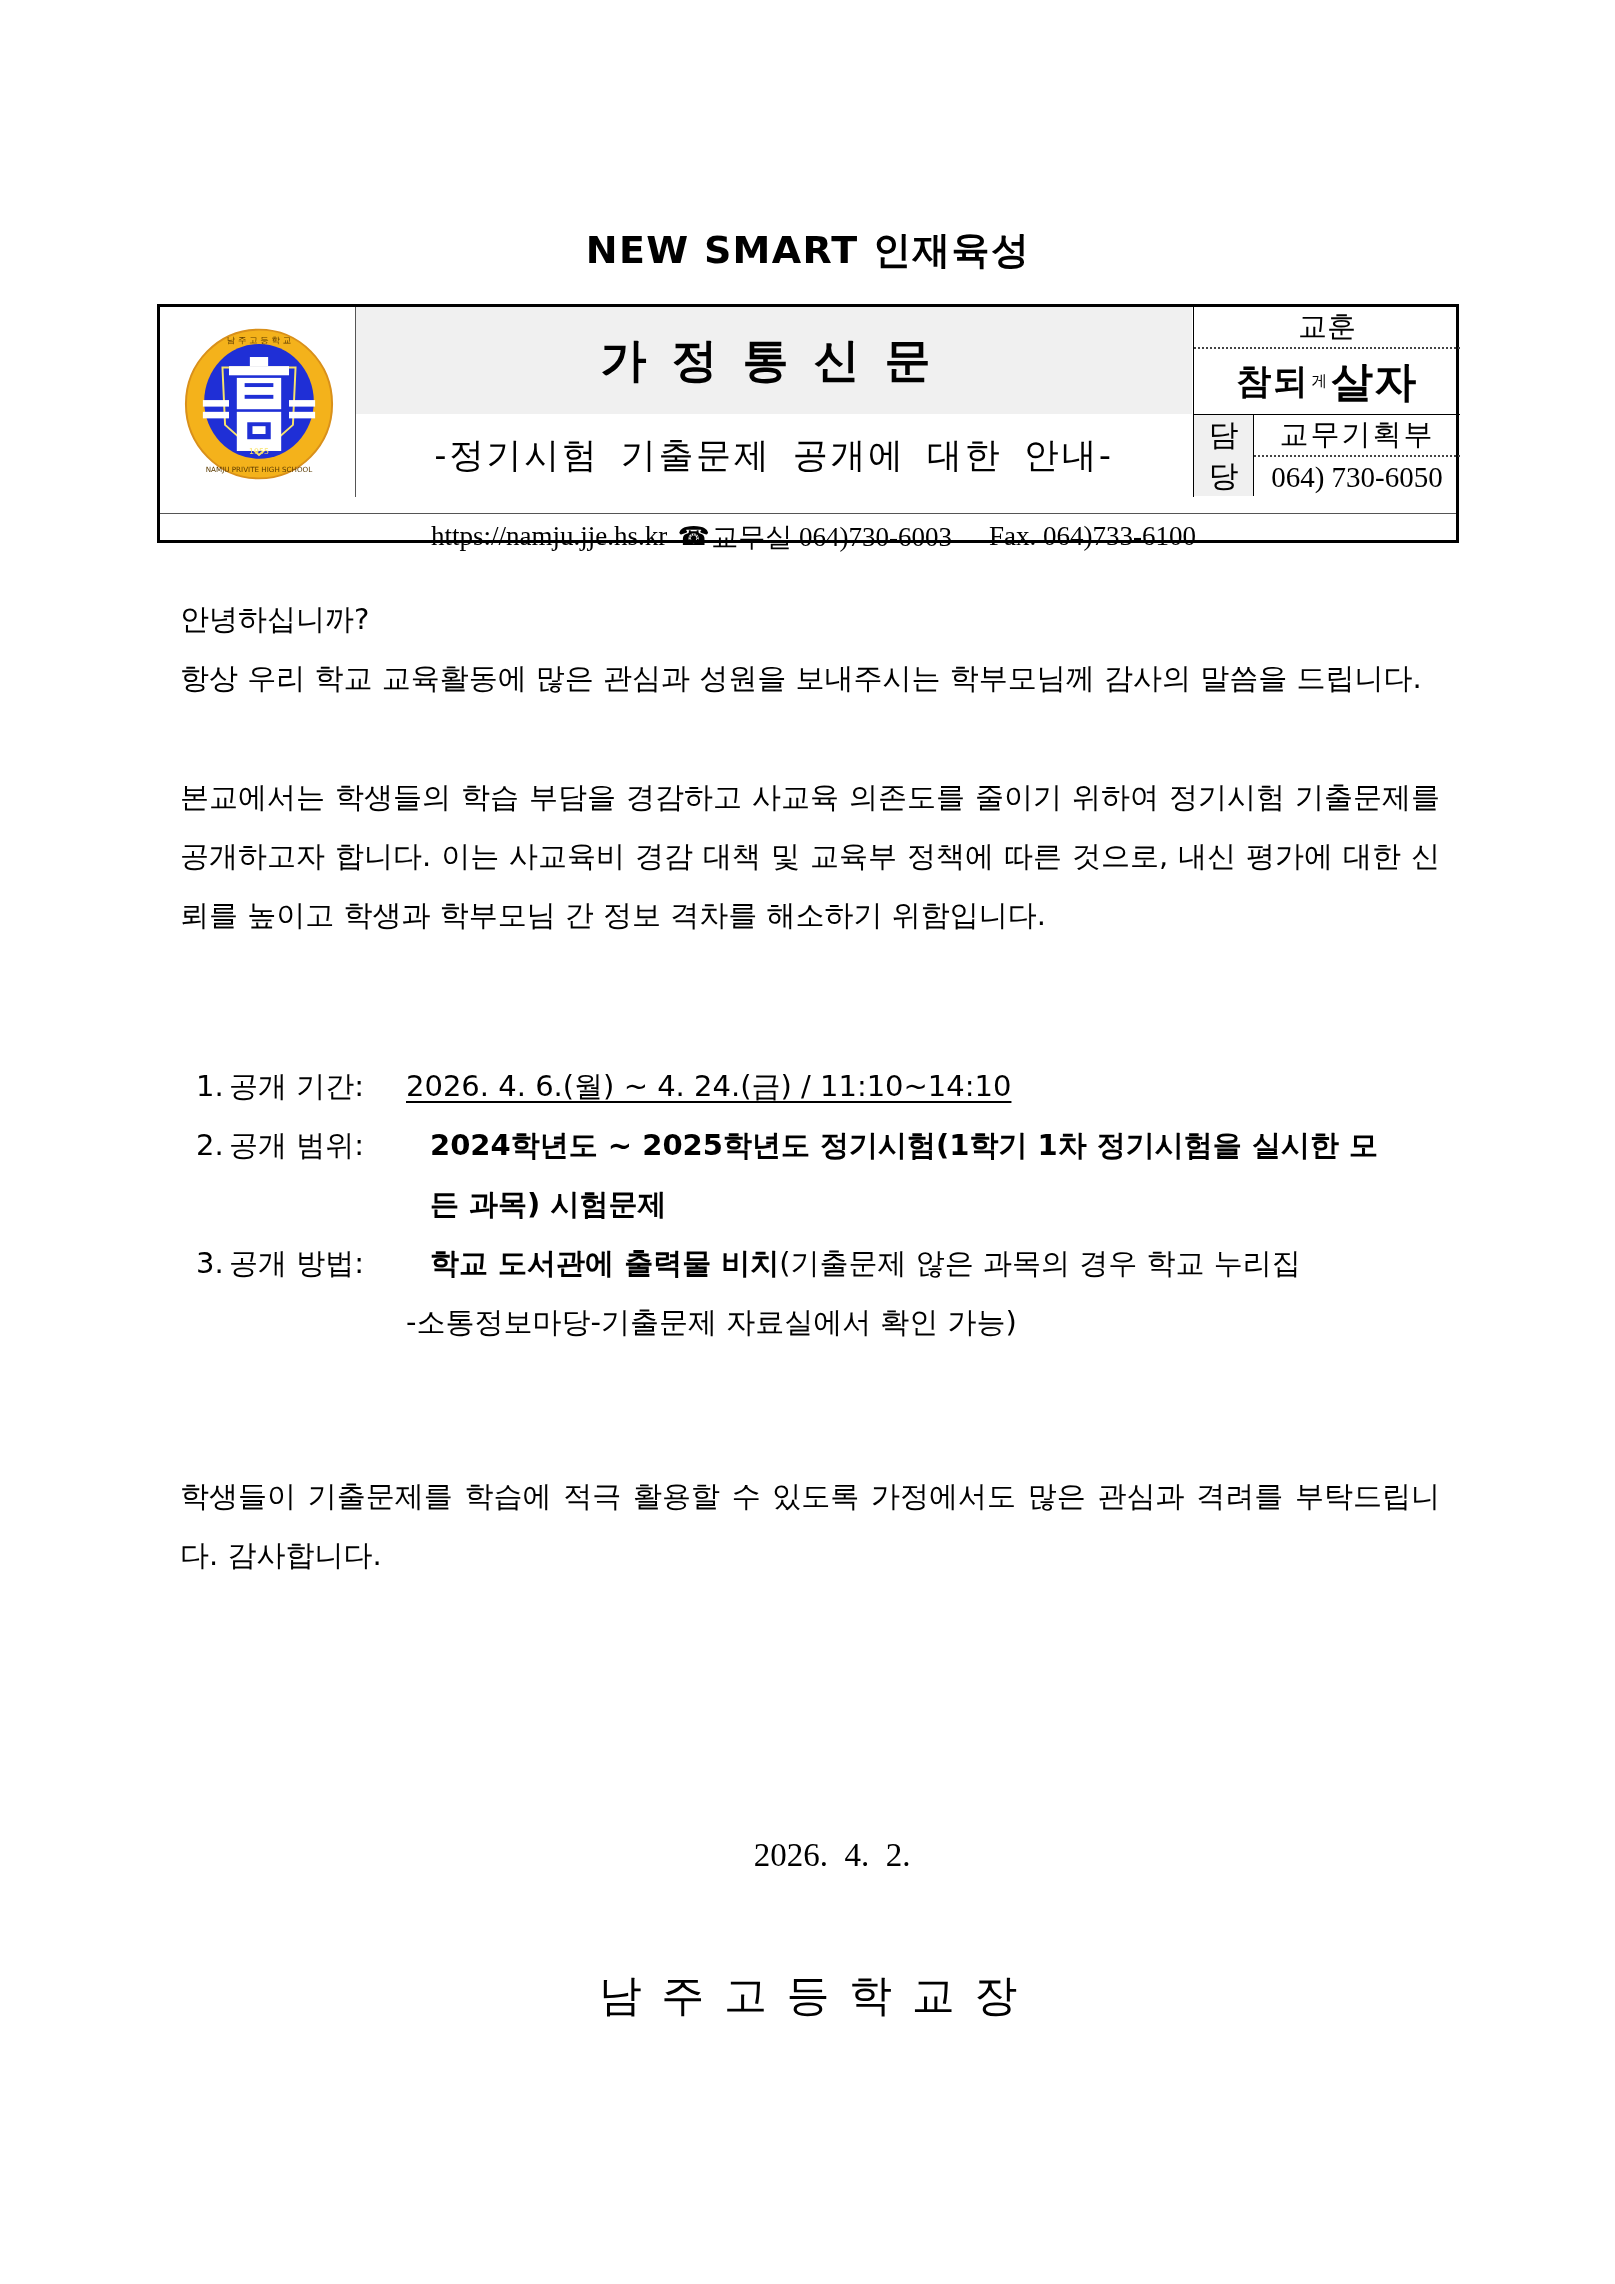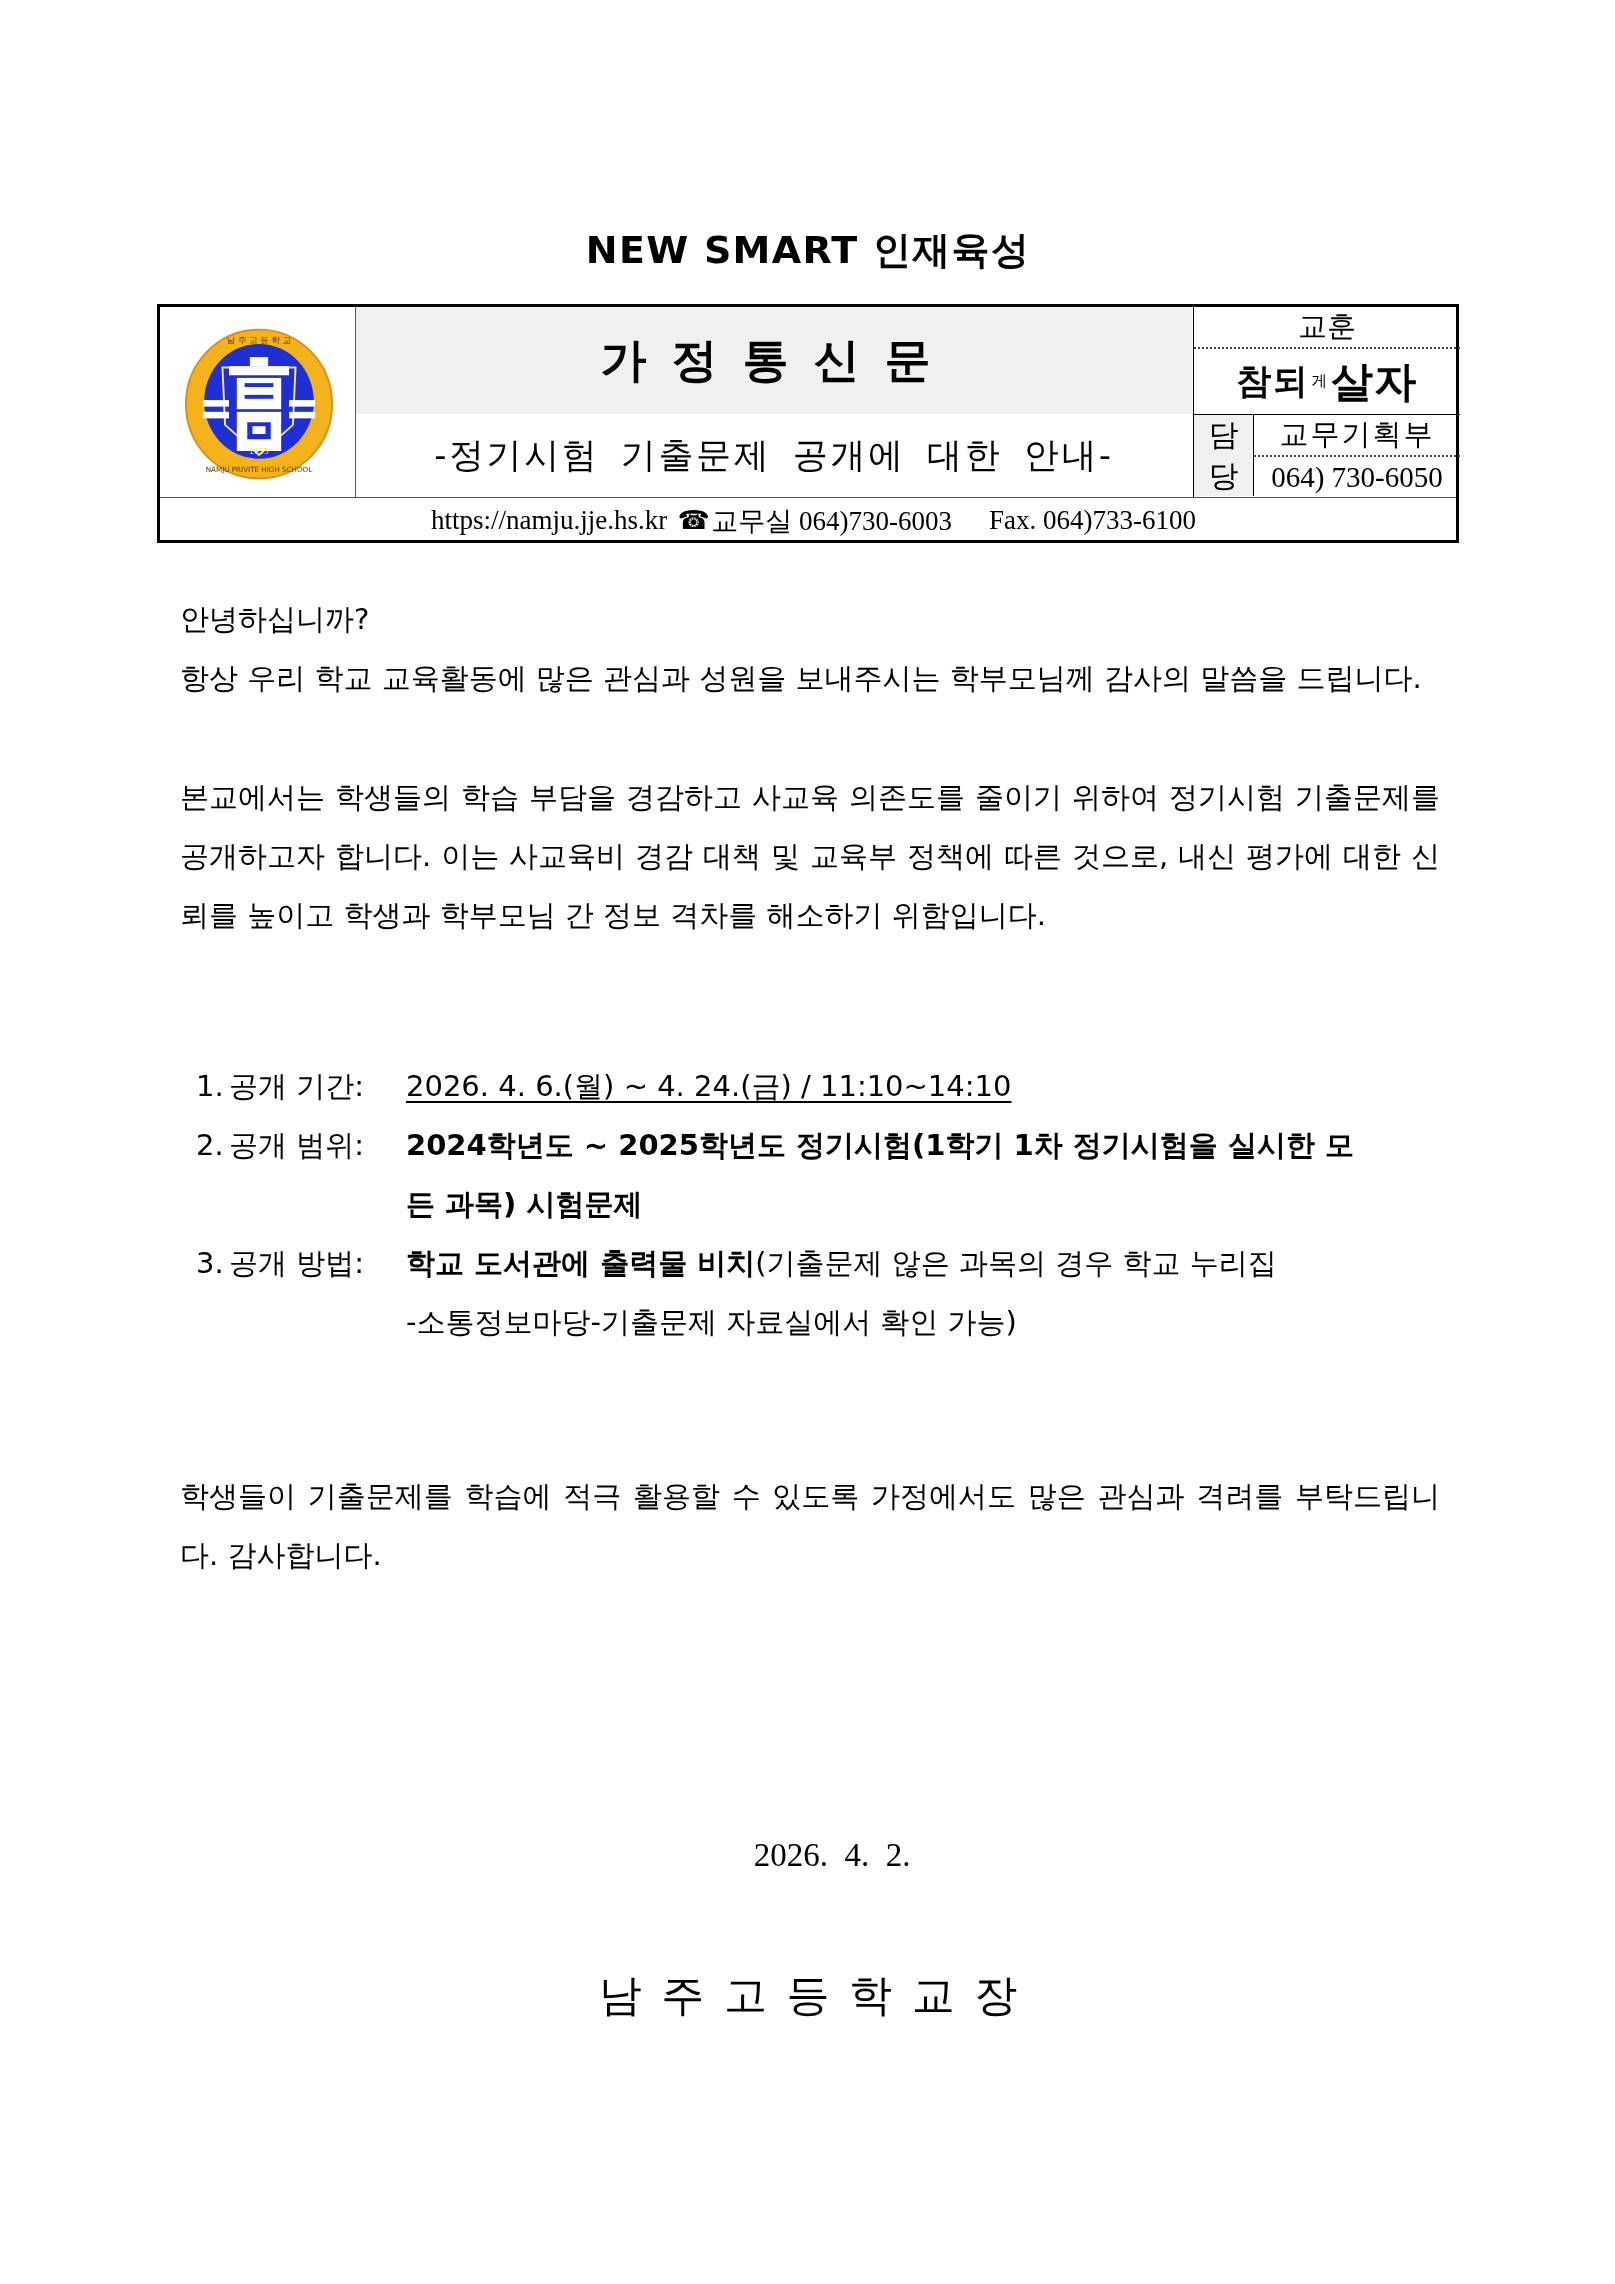--- a/index.html
+++ b/index.html
@@ -38,21 +38,21 @@
                         background: #f0f0f0; border-right: 1.3px solid #000; box-sizing: border-box;
                         display: flex; flex-direction: column; align-items: center; justify-content: space-around;
                         font-family: "DejaVu Sans", "Liberation Sans", sans-serif; font-size: 30px; line-height: 1; }
   .hdr .contact-dept { position: absolute; left: 60px; top: 0; right: 0; height: 42px;
                        border-bottom: 2px dotted #444; box-sizing: border-box;
                        display: flex; align-items: center; justify-content: center;
                        font-family: "DejaVu Sans", "Liberation Sans", sans-serif; font-size: 29px; letter-spacing: 2px; }
   .hdr .contact-phone { position: absolute; left: 60px; top: 42px; right: 0; height: 40px;
                         display: flex; align-items: center; justify-content: center;
                         font-family: "Liberation Serif", serif; font-size: 29px; }
-  .hdr .info-row { position: absolute; left: 0; top: 190px; width: 100%; height: 46px;
+  .hdr .info-row { position: absolute; left: 0; top: 206px; width: 100%; height: 46px;
                    border-top: 1.3px solid #555; box-sizing: border-box;
                    display: flex; align-items: center; justify-content: center;
                    font-family: "Liberation Serif", serif; font-size: 27px; white-space: pre; padding-left: 11px; }
   .info-row .phone-icon { font-size: 26px; margin: 0 1.3px 0 10.4px; }
 
   
   .logo { position: absolute; left: 22px; top: 19.6px; width: 154px; height: 154px; }
 
   
   .body-text { position: absolute; left: 180px; width: 1260px;
@@ -61,21 +61,21 @@
   .greeting { top: 590px; }
   .para1 { top: 649px; }
   .para2 { top: 768px; }
   .list { position: absolute; left: 196px; top: 1057px; width: 1245px;
           font-family: "DejaVu Sans", "Liberation Sans", sans-serif; font-size: 29px; line-height: 59px; }
   .list .item { display: flex; }
   .list .num { width: 33px; }
   .list .label { width: 177px; white-space: nowrap; }
   .list .content { flex: 1; }
   .list .underline { text-decoration: underline; text-decoration-thickness: 2px; text-underline-offset: 5.2px; }
-  .list .bold { font-weight: bold; }
+  .list .bold { font-weight: bold; margin-left: 24px; }
   .list .cont { padding-left: 210px; }
   .closing { top: 1467px; }
   .date { position: absolute; left: 0; width: 1616px; top: 1837px; text-align: center;
           font-family: "Liberation Serif", serif; font-size: 33px; white-space: pre; padding-left: 24px; }
   .signature { position: absolute; left: 0; width: 1616px; top: 1967px; text-align: center;
                font-family: "DejaVu Serif", serif; font-size: 43px; letter-spacing: 19.6px; padding-left: 19.6px; box-sizing: border-box; }
 </style>
 </head>
 <body>
 

